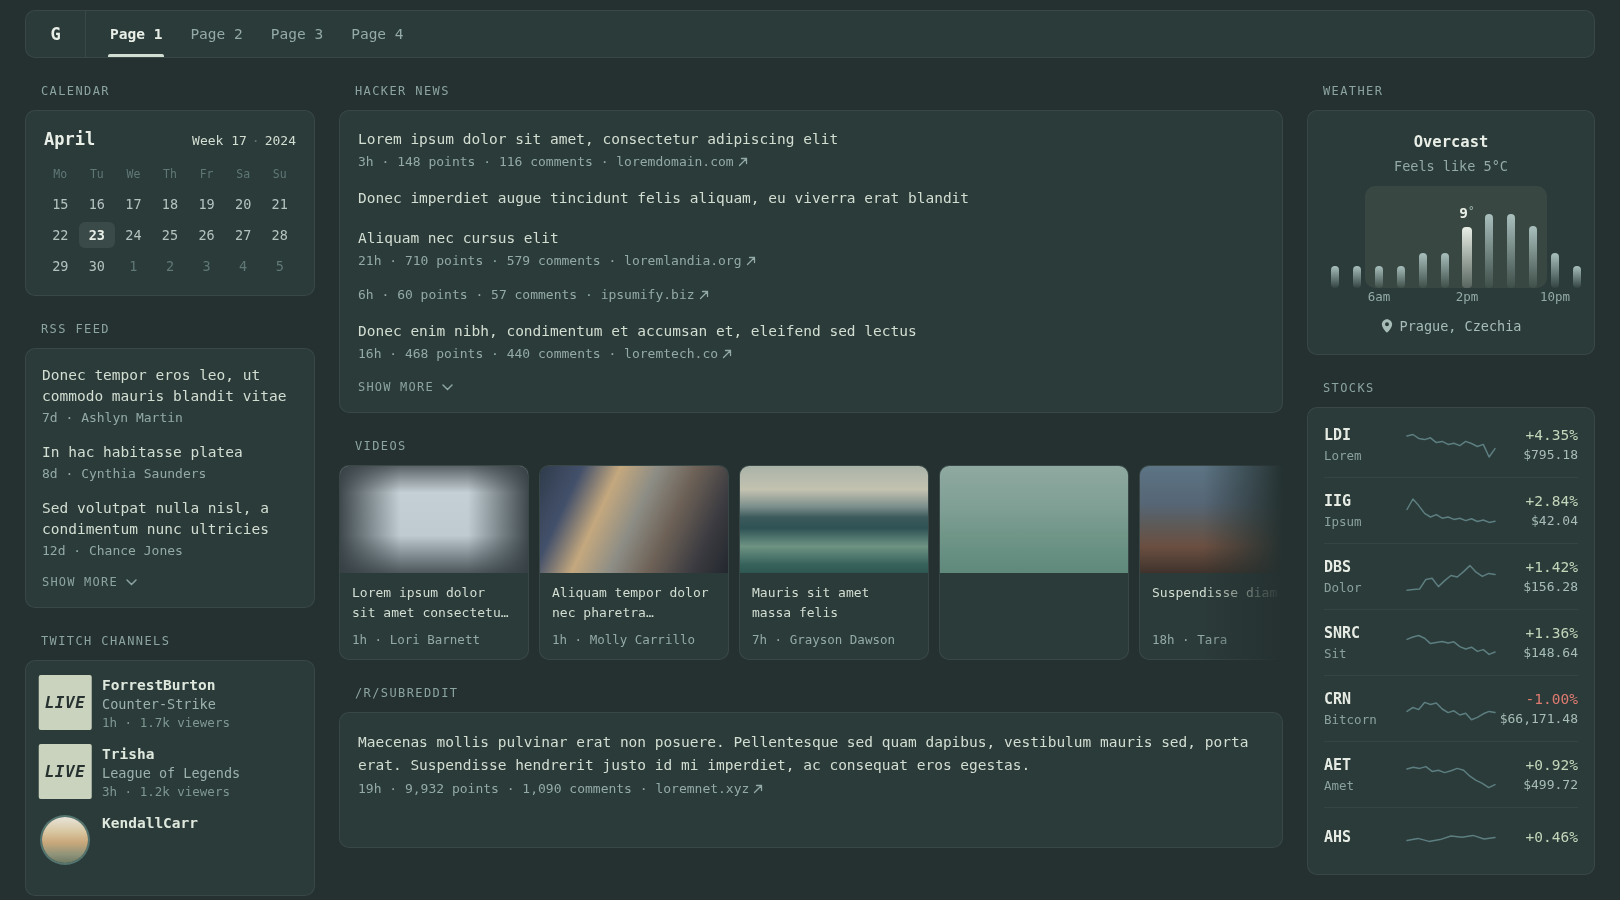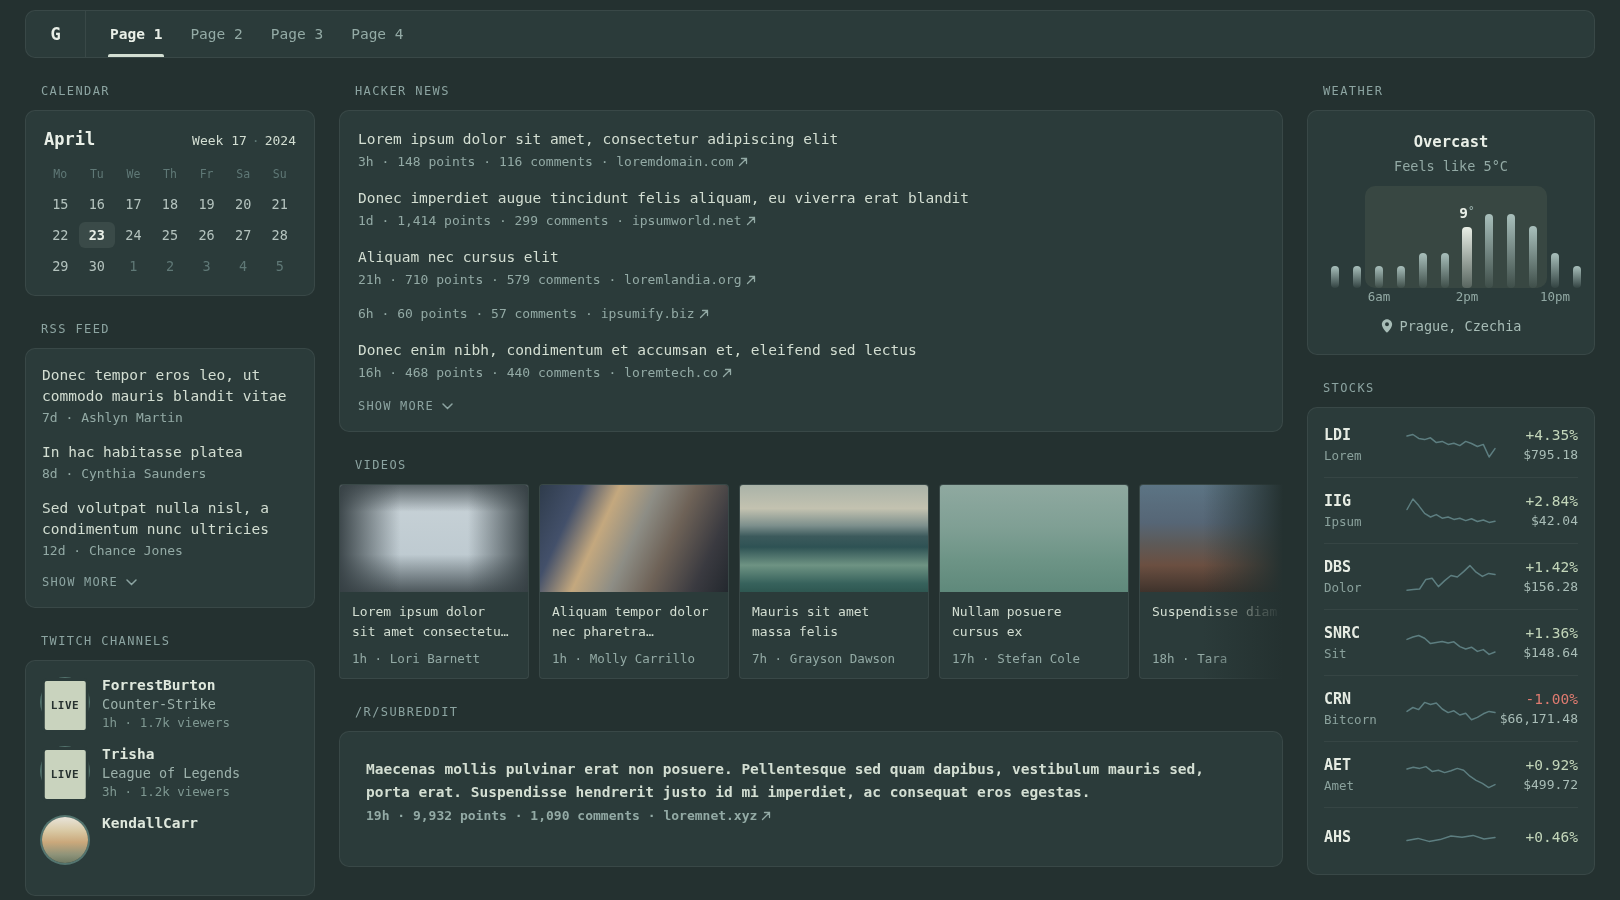--- a/index.html
+++ b/index.html
@@ -77,39 +77,39 @@
   
   .tw-row{display:flex;gap:14px;margin-bottom:16px;cursor:pointer;}
   .tw-avatar-wrap{position:relative;width:46px;height:46px;flex:none;margin-top:2px;}
   .tw-avatar{
     width:46px;height:46px;border-radius:50%;
     box-shadow:0 0 0 2px #54756f;
   }
   .tw-live{
     position:absolute;bottom:-8px;left:50%;transform:translateX(-50%);
     background:var(--live-bg);color:var(--live-text);
-    font-size:11px;font-weight:bold;letter-spacing:0.5px;
-    padding:18px 6px;border-radius:5px;border:3px solid var(--card);
+    font-size:16px;font-weight:bold;letter-spacing:0.5px;
+    padding:18px 6px;border-radius:5px;border:3px solid var(--card);font-style:italic;
   }
   .tw-name{font-size:14.5px;font-weight:bold;color:#dfe8dd;}
   .tw-game{font-size:13.5px;color:#9db2ac;margin-top:3px;}
   .tw-meta{font-size:12.5px;color:#7f9892;margin-top:3px;}
   
   .hn-item{margin-bottom:19px;}
   .hn-item .feed-title{margin-bottom:4px;}
   
   .video-row{display:flex;gap:10px;position:relative;overflow:hidden;}
   .video-fade{
     position:absolute;top:0;right:0;bottom:0;width:80px;z-index:2;
     background:linear-gradient(to right, rgba(36,49,48,0), var(--bg));
     pointer-events:none;
   }
   .video-card{
     width:190px;flex:none;background:var(--card);
-    border:1px solid var(--border);border-radius:4px;overflow:hidden;cursor:pointer;
+    border:1px solid var(--border);border-radius:10px;overflow:hidden;cursor:pointer;
   }
   .video-thumb{height:107px;background:#49605f;}
   .video-body{padding:10px 12px 12px;}
   .video-title{
     font-size:13px;line-height:1.55;color:var(--text);height:40px;overflow:hidden;
   }
   .video-meta{font-size:12.5px;color:var(--muted);margin-top:9px;}
   
   .sub-card{min-height:136px;}
   
@@ -278,23 +278,20 @@
         <div class="w-label">HACKER NEWS</div>
         <div class="card" style="padding:18px;">
           <div class="hn-item">
             <div class="feed-title">Lorem ipsum dolor sit amet, consectetur adipiscing elit</div>
             <div class="feed-meta"><span>3h · 148 points · 116 comments · </span><span class="feed-link">loremdomain.com</span><svg class="arrow-icon" width="10" height="10" viewBox="0 0 10 10">
                   <path d="M1.5 8.5L8.5 1.5M3.5 1.5h5v5" stroke="#93aaa5" stroke-width="1.3" fill="none" stroke-linecap="round"></path>
                 </svg></div>
           </div>
           <div class="hn-item">
             <div class="feed-title">Donec imperdiet augue tincidunt felis aliquam, eu viverra erat blandit</div>
-            <div class="feed-meta"><span>1d · 1,414 points · 299 comments · </span><span class="feed-link">ipsumworld.net</span><svg class="arrow-icon" width="10" height="10" viewBox="0 0 10 10">
-                  <path d="M1.5 8.5L8.5 1.5M3.5 1.5h5v5" stroke="#93aaa5" stroke-width="1.3" fill="none" stroke-linecap="round"></path>
-                </svg></div>
           </div>
           <div class="hn-item">
             <div class="feed-title">Aliquam nec cursus elit</div>
             <div class="feed-meta"><span>21h · 710 points · 579 comments · </span><span class="feed-link">loremlandia.org</span><svg class="arrow-icon" width="10" height="10" viewBox="0 0 10 10">
                   <path d="M1.5 8.5L8.5 1.5M3.5 1.5h5v5" stroke="#93aaa5" stroke-width="1.3" fill="none" stroke-linecap="round"></path>
                 </svg></div>
           </div>
           <div class="hn-item">
             <div class="feed-meta"><span>6h · 60 points · 57 comments · </span><span class="feed-link">ipsumify.biz</span><svg class="arrow-icon" width="10" height="10" viewBox="0 0 10 10">
                   <path d="M1.5 8.5L8.5 1.5M3.5 1.5h5v5" stroke="#93aaa5" stroke-width="1.3" fill="none" stroke-linecap="round"></path>
@@ -334,39 +331,35 @@
           </div>
           <div class="video-card">
             <div class="video-thumb" style="background: linear-gradient(rgb(170, 179, 168) 0%, rgb(195, 194, 176) 22%, rgb(124, 143, 140) 38%, rgb(60, 90, 92) 48%, rgb(46, 82, 84) 58%, rgb(110, 147, 131) 75%, rgb(55, 98, 92) 92%, rgb(46, 87, 81) 100%);"></div>
             <div class="video-body">
               <div class="video-title">Mauris sit amet massa felis</div>
               <div class="video-meta">7h · Grayson Dawson</div>
             </div>
           </div>
           <div class="video-card">
             <div class="video-thumb" style="background: linear-gradient(rgb(143, 169, 160) 0%, rgb(127, 159, 148) 40%, rgb(109, 148, 134) 70%, rgb(95, 137, 123) 100%);"></div>
-            <div class="video-body">
-              <div class="video-title">Nullam posuere cursus ex</div>
-              <div class="video-meta">17h · Stefan Cole</div>
-            </div>
           </div>
           <div class="video-card">
             <div class="video-thumb" style="background: linear-gradient(rgb(92, 116, 132) 0%, rgb(86, 102, 118) 35%, rgb(93, 90, 88) 55%, rgb(107, 79, 65) 75%, rgb(63, 51, 44) 100%);"></div>
             <div class="video-body">
               <div class="video-title">Suspendisse diam</div>
               <div class="video-meta">18h · Tara</div>
             </div>
           </div>
           <div class="video-fade"></div>
         </div>
       </div>
 
       <div class="widget">
         <div class="w-label">/R/SUBREDDIT</div>
-        <div class="card sub-card" style="padding:26px;font-weight:bold;">
+        <div class="card sub-card" style="padding:18px;">
           <div class="feed-item">
             <div class="feed-title" style="line-height:1.55;">Maecenas mollis pulvinar erat non posuere. Pellentesque sed quam dapibus, vestibulum mauris sed, porta erat. Suspendisse hendrerit justo id mi imperdiet, ac consequat eros egestas.</div>
             <div class="feed-meta" style="margin-top:5px;"><span>19h · 9,932 points · 1,090 comments · </span><span class="feed-link">loremnet.xyz</span><svg class="arrow-icon" width="10" height="10" viewBox="0 0 10 10">
                   <path d="M1.5 8.5L8.5 1.5M3.5 1.5h5v5" stroke="#93aaa5" stroke-width="1.3" fill="none" stroke-linecap="round"></path>
                 </svg></div>
           </div>
         </div>
       </div>
     </div>
 

